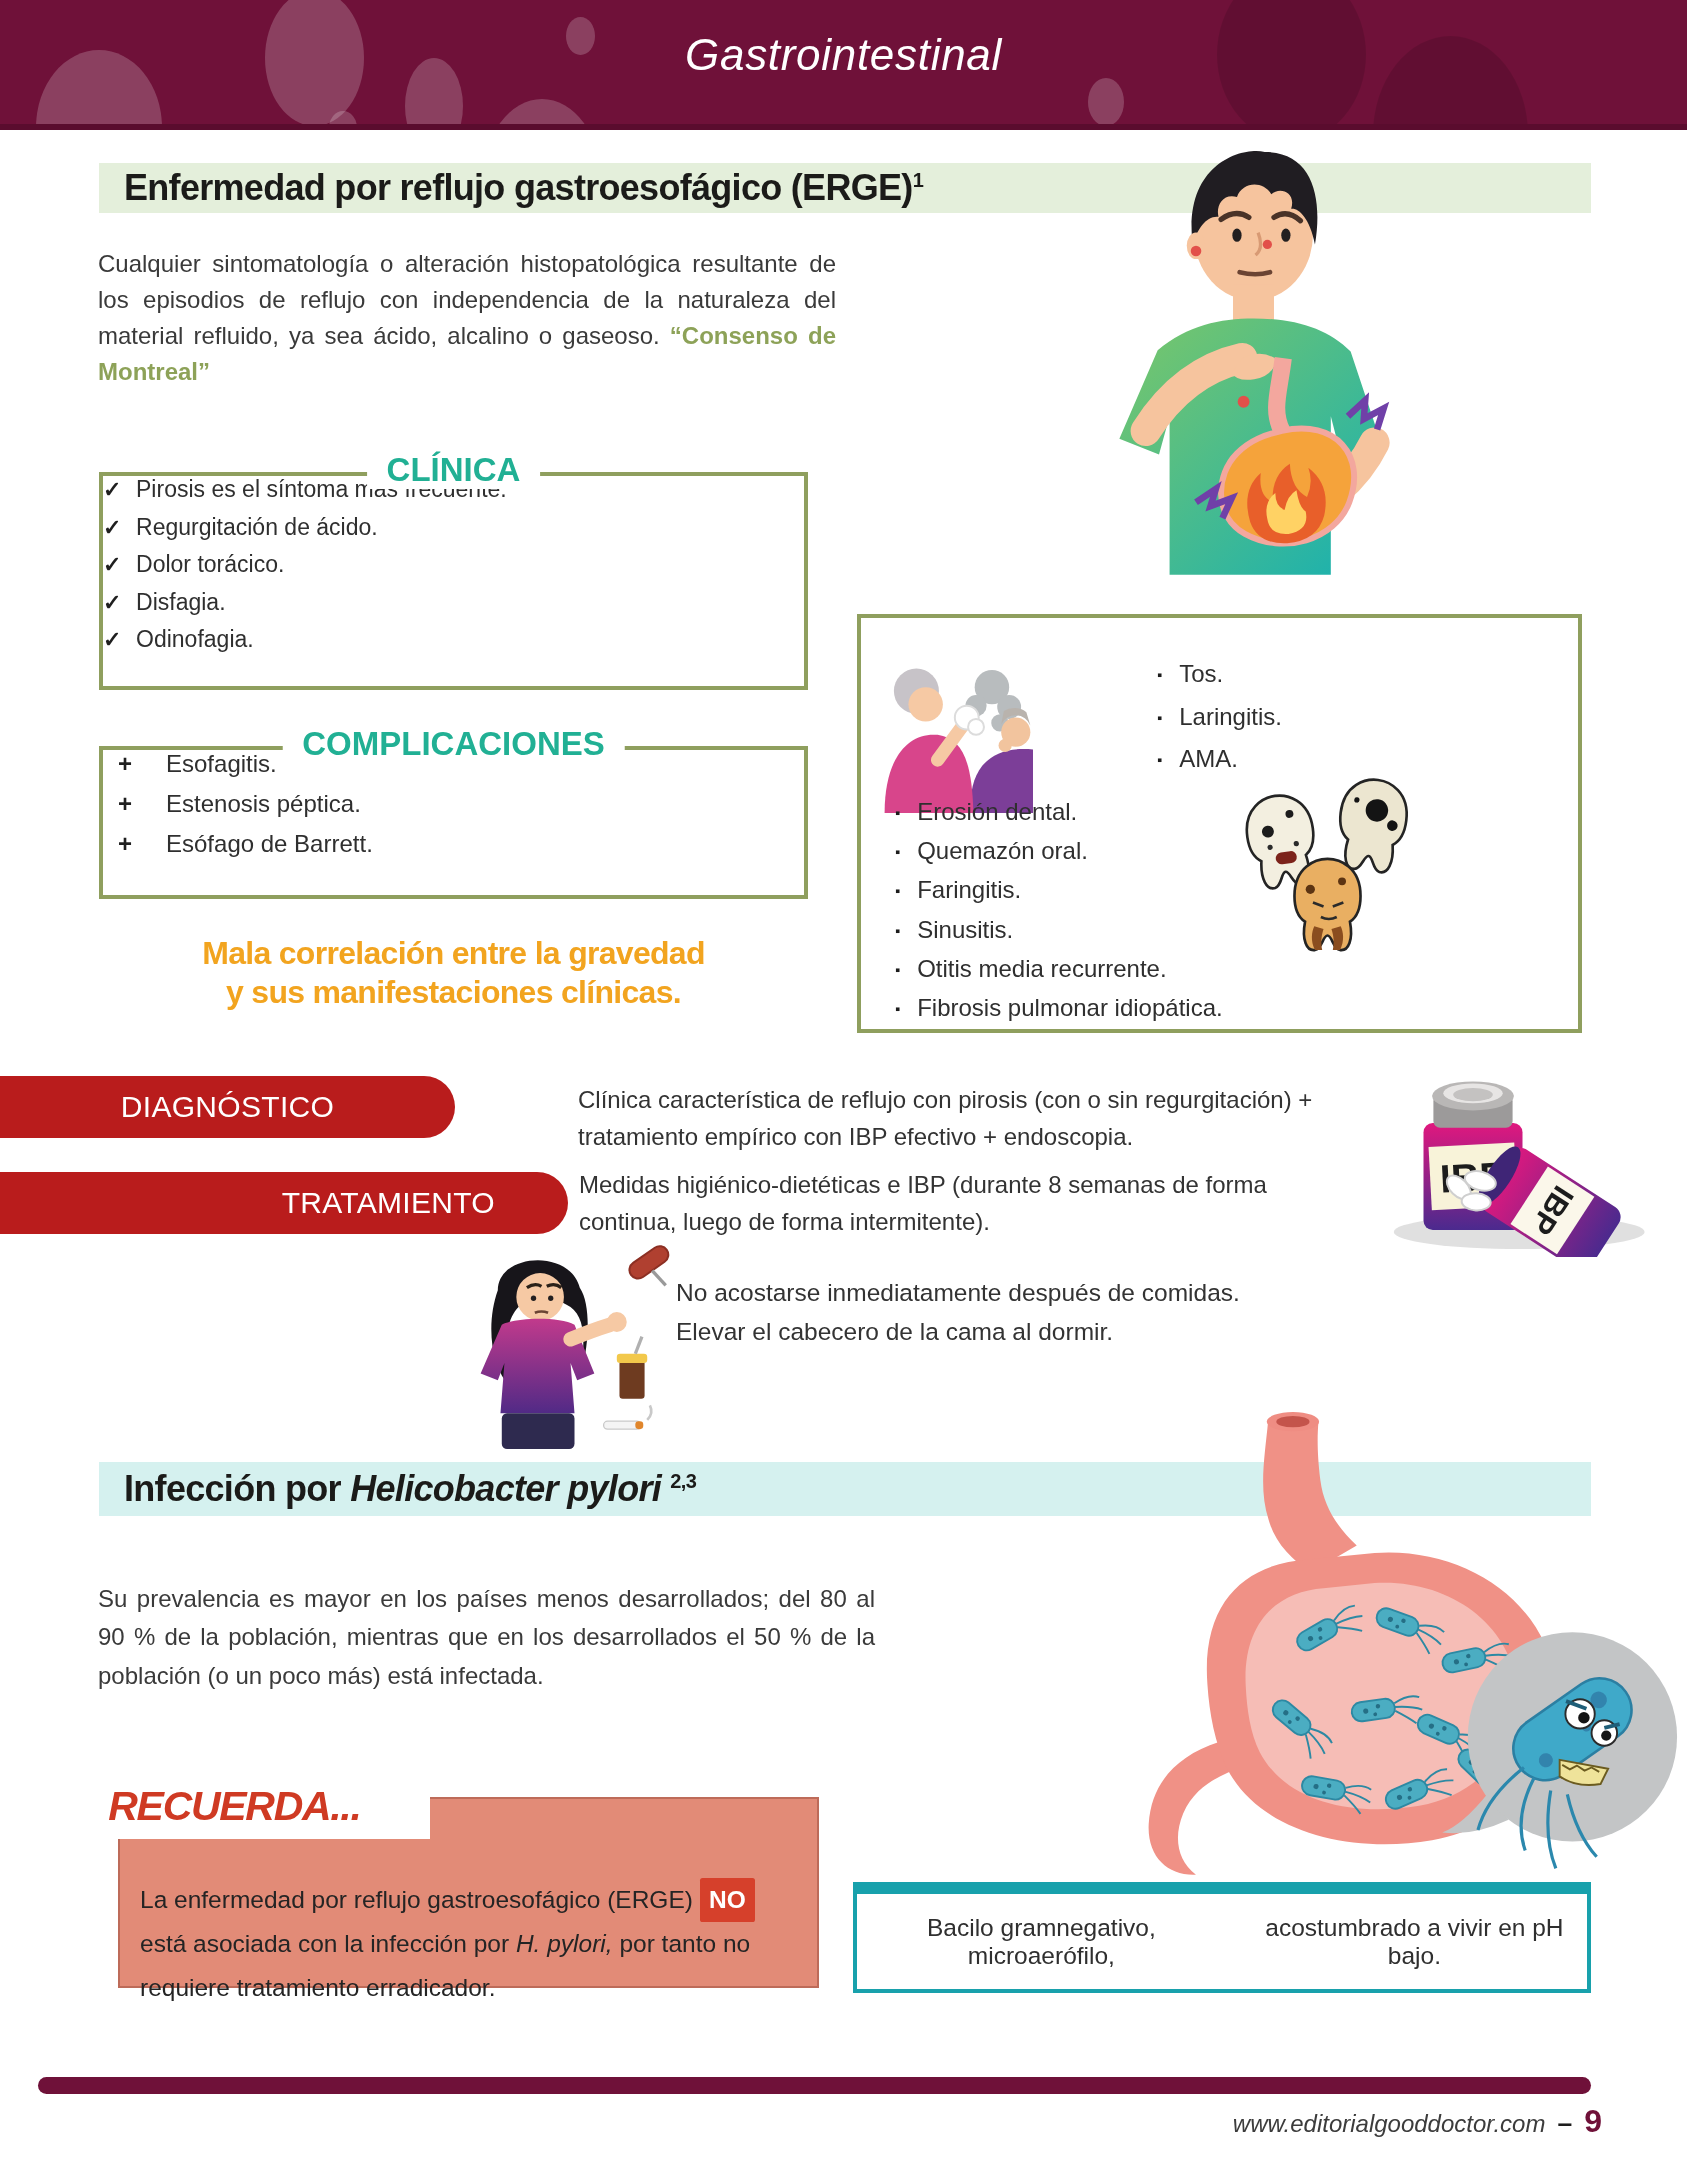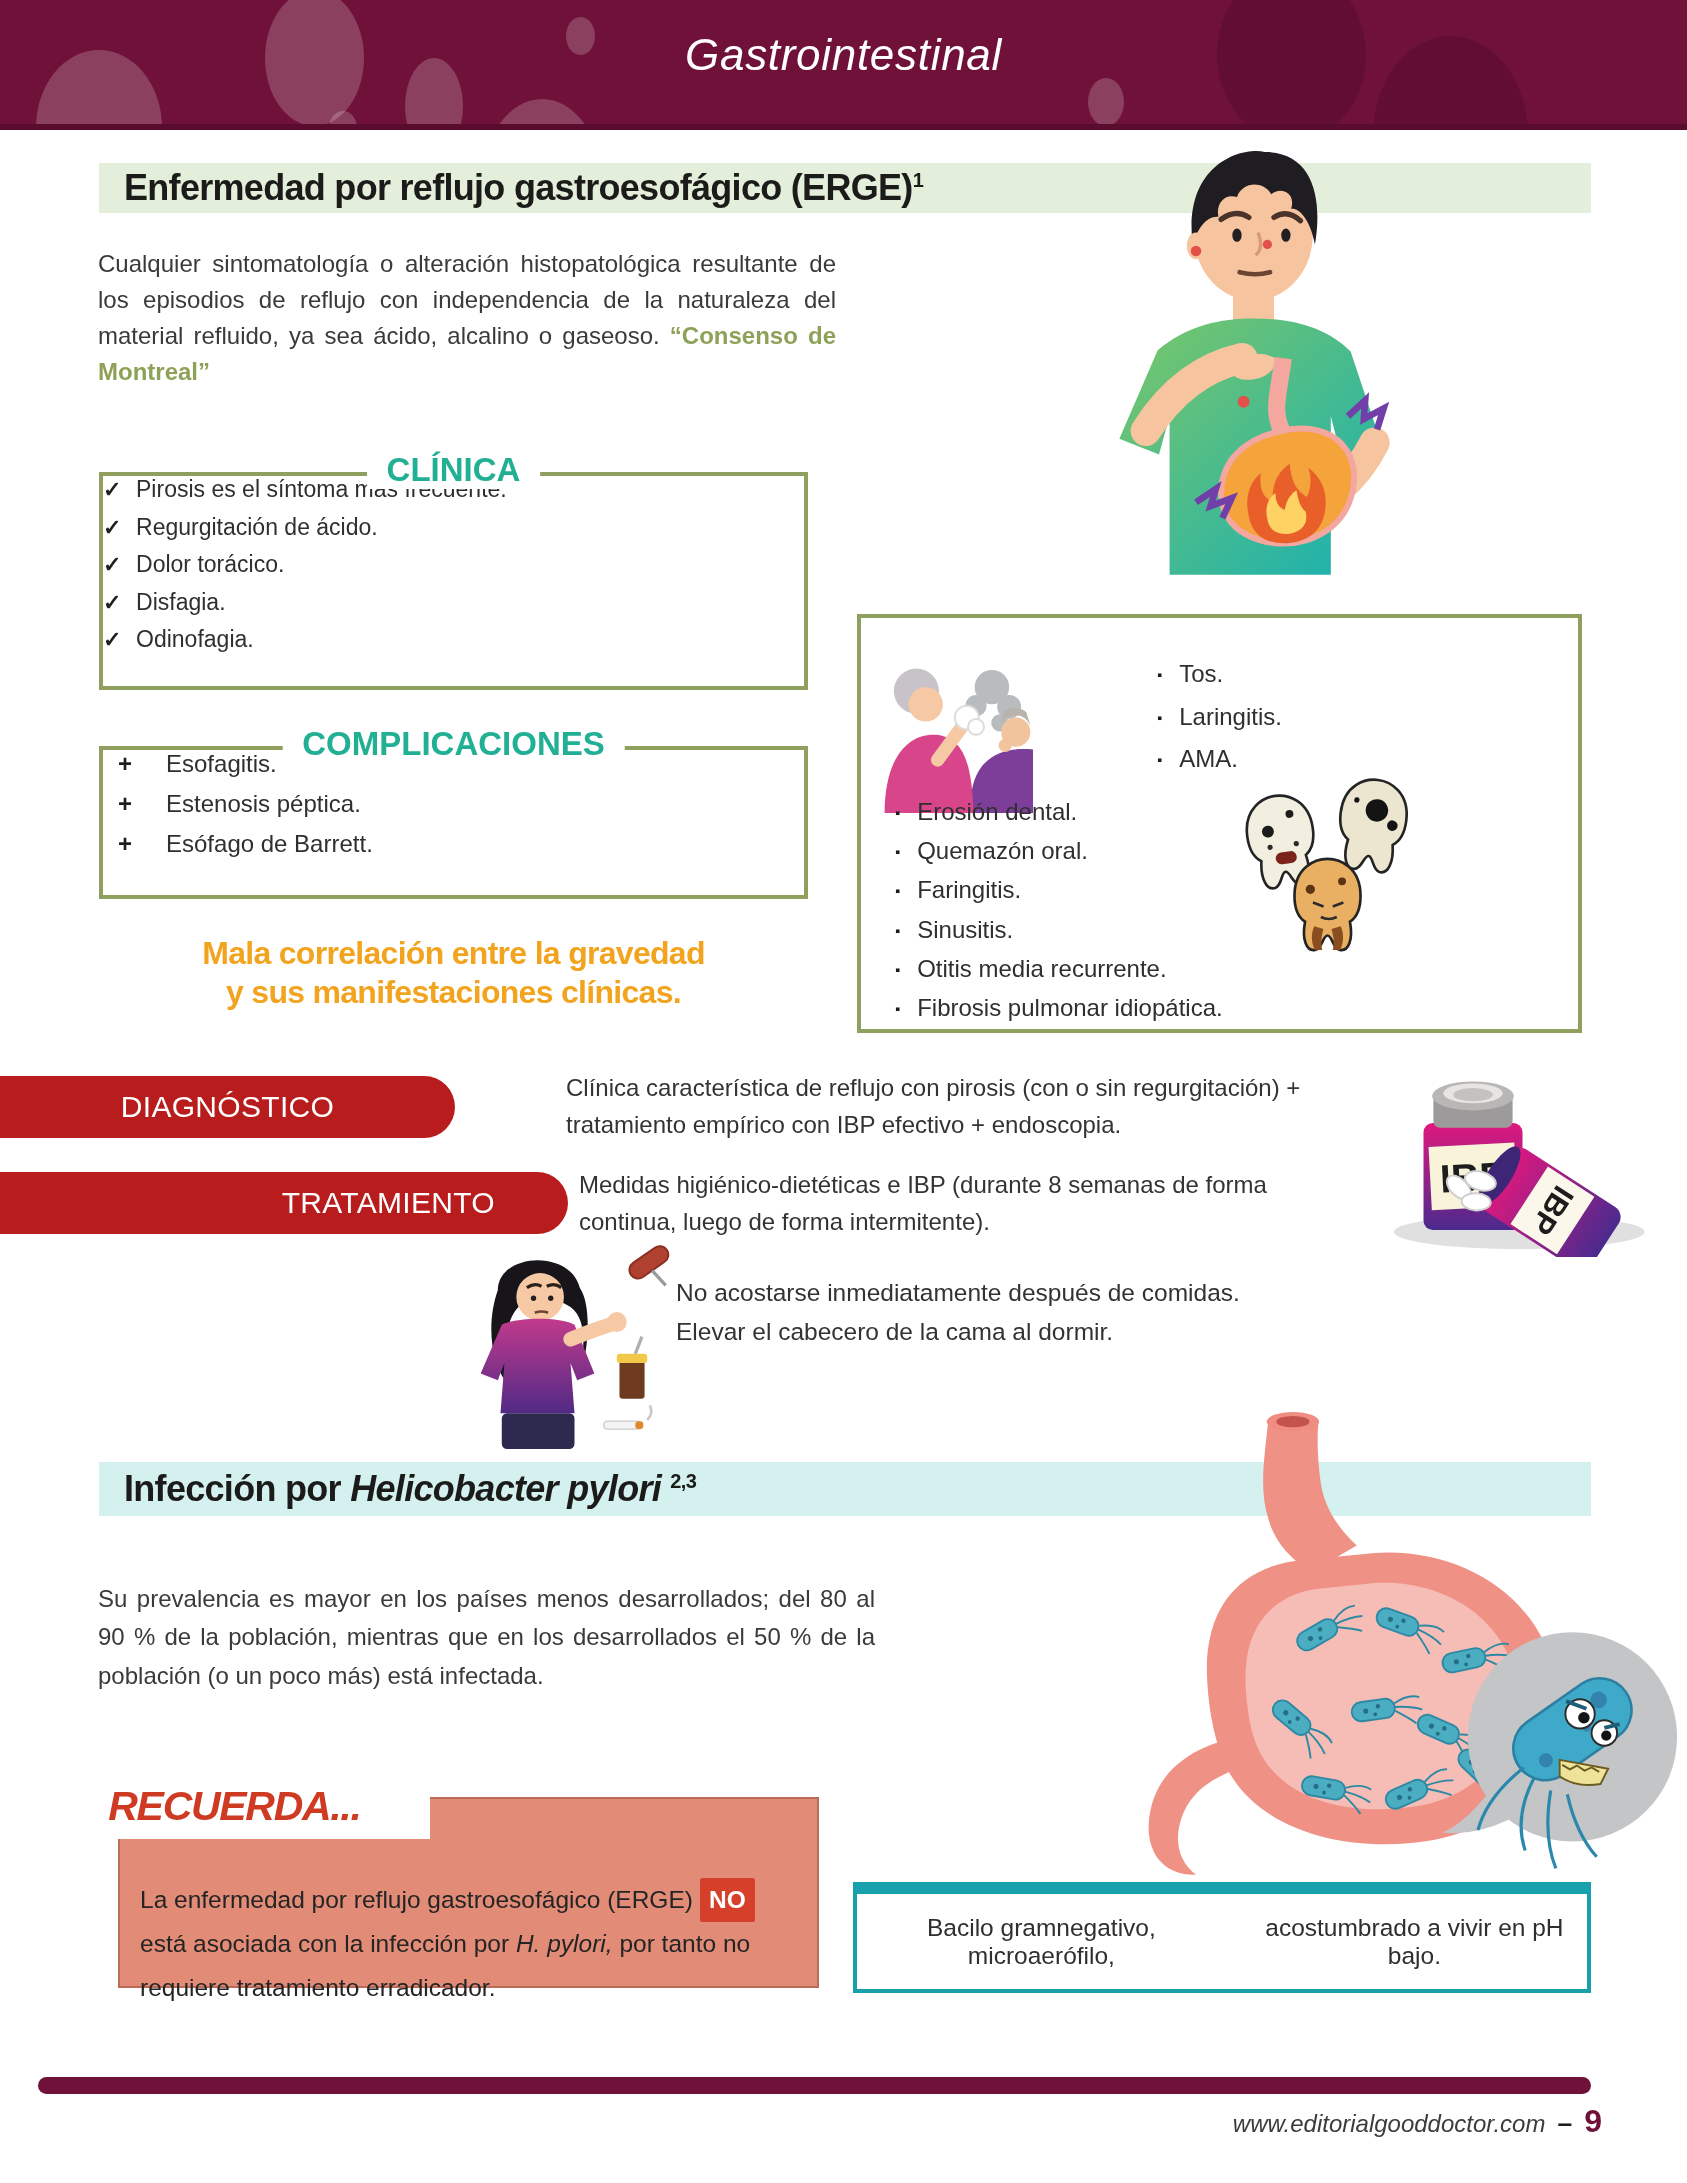--- a/index.html
+++ b/index.html
@@ -51,21 +51,21 @@
 
   .warning{position:absolute;left:99px;top:934px;width:709px;margin:0;text-align:center;
            color:#f2a41f;font-weight:800;font-size:32px;line-height:1.22;letter-spacing:-0.7px;}
 
   
   .gbanner{position:absolute;left:0;height:62px;background:#b91c1c;border-radius:0 31px 31px 0;
            color:#fff;font-weight:400;display:flex;align-items:center;box-sizing:border-box;
            font-size:30px;letter-spacing:0.3px;z-index:1;}
   #diagB{top:1076px;width:455px;justify-content:center;}
   #tratB{top:1172px;width:568px;justify-content:flex-end;padding-right:73px;}
-  .dtext{position:absolute;left:566px;top:1069px;width:804px;margin:0;font-size:24px;line-height:1.55;color:#333;}
+  .dtext{position:absolute;left:566px;top:1069px;width:804px;margin:12px;font-size:24px;line-height:1.55;color:#333;}
   .ttext{position:absolute;left:579px;top:1166px;width:791px;margin:0;font-size:24px;line-height:1.55;color:#333;}
   .advice{position:absolute;left:676px;top:1274px;width:767px;font-size:24.5px;line-height:1.58;color:#333;}
 
   
   .hp-par{position:absolute;left:98px;top:1580px;width:777px;margin:0;
           font-size:24px;line-height:1.6;text-align:justify;color:#3a3a3a;}
   .rec-label{position:absolute;left:99px;top:1774px;width:331px;height:65px;background:#fff;z-index:3;
              display:flex;align-items:center;padding-left:9.3px;box-sizing:border-box;
              font-size:41px;font-weight:900;font-style:italic;color:#cf3a23;letter-spacing:-1.3px;}
   .rec-box{position:absolute;left:118px;top:1797px;width:701px;height:191px;background:#e28b77;

